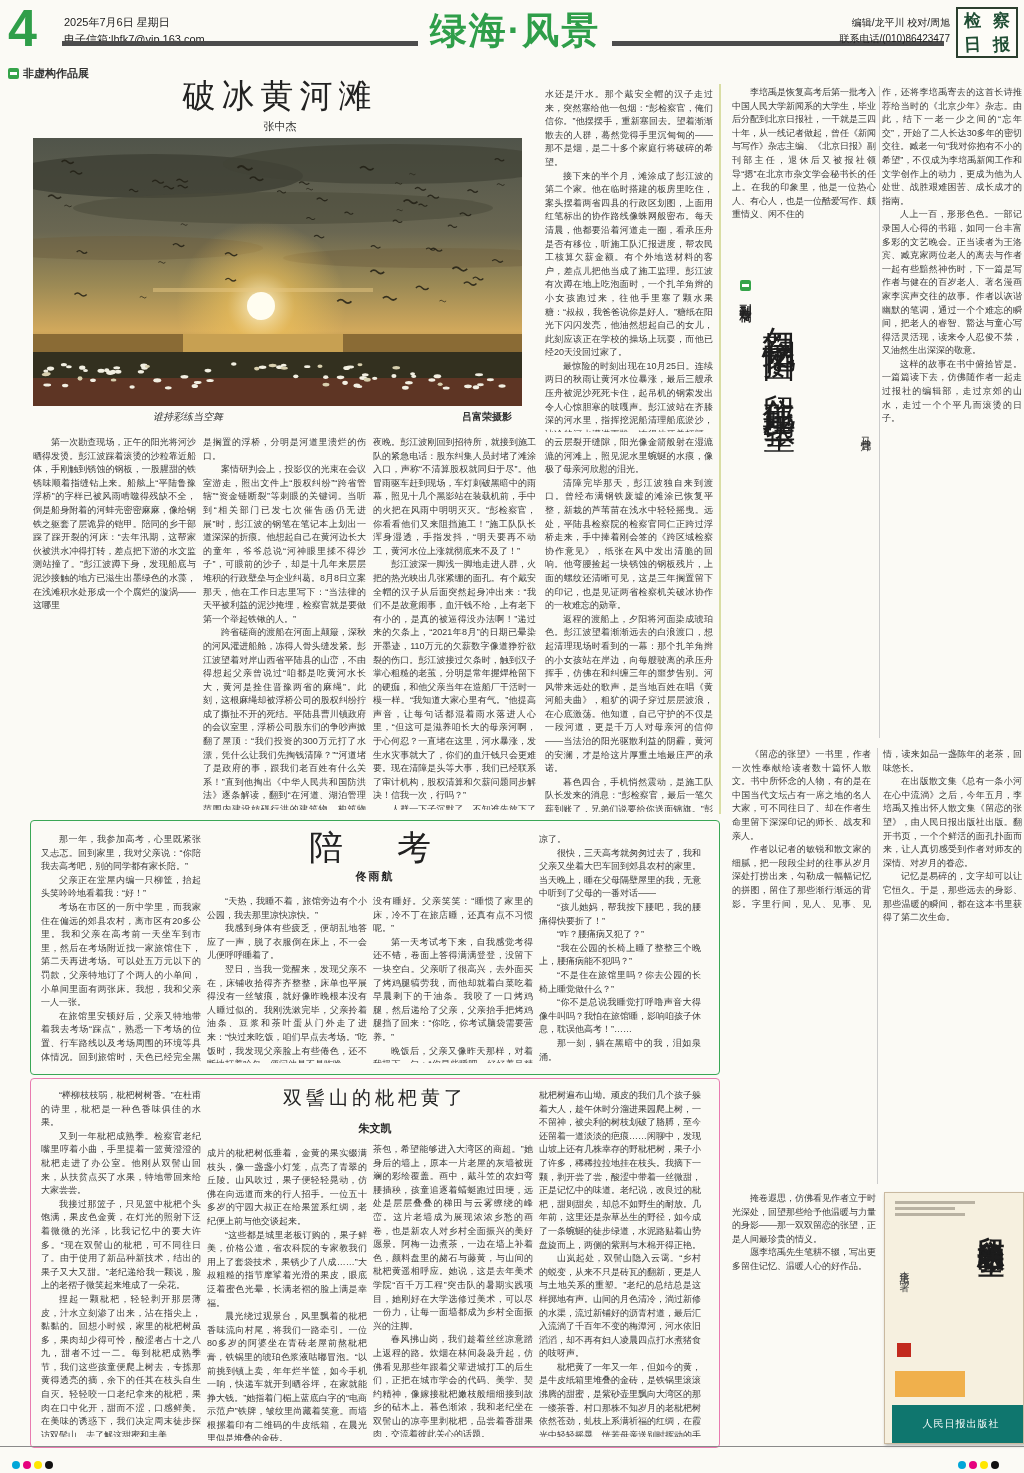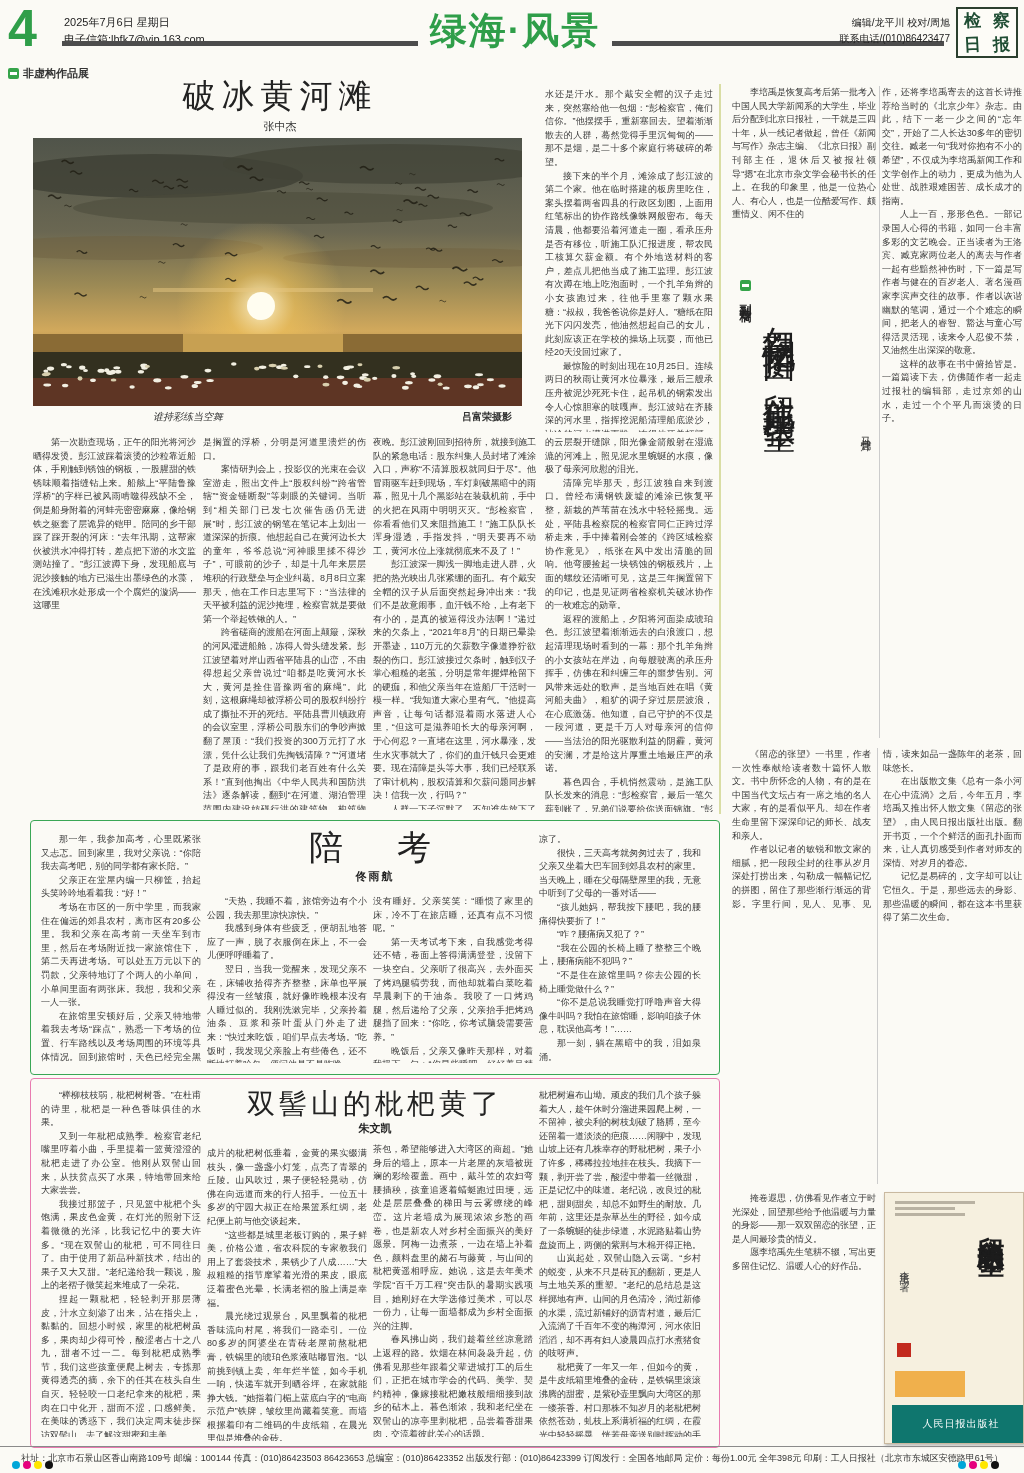--- a/index.html
+++ b/index.html
@@ -36,21 +36,21 @@
   .capt .ccredit{position:absolute;right:10px;font-weight:bold;}
   .vdiv{position:absolute;left:719px;top:84px;width:2px;height:730px;background:#d9dda4;}
   
   .box{position:absolute;border-radius:4px;}
   .a2-box{left:30px;top:820px;width:688px;height:253px;border:1.5px solid #3aa655;}
   .a3-box{left:30px;top:1078px;width:688px;height:368px;border:1.5px solid #e87bb0;}
   .boxtitle{position:absolute;left:170px;width:348px;text-align:center;
             font-family:"Liberation Serif",serif;color:#222;}
   .a2-t{top:4px;font-size:34px;letter-spacing:10px;}
   .a2-a{top:48px;font-size:11px;letter-spacing:2px;font-family:"Liberation Sans",sans-serif;font-weight:bold;}
-  .a3-t{top:6px;font-size:28px;letter-spacing:4px;}
+  .a3-t{top:6px;font-size:19px;letter-spacing:4px;}
   .a3-a{top:42px;font-size:11px;font-family:"Liberation Sans",sans-serif;font-weight:bold;}
   
   .rev-rule{position:absolute;left:879px;top:86px;width:1px;height:652px;background:#ccc;}
   .rev-label{position:absolute;left:735px;top:280px;width:20px;display:flex;flex-direction:column;align-items:center;gap:3px;}
   .rev-label .txt{writing-mode:vertical-rl;font-size:12px;font-weight:bold;letter-spacing:2px;color:#222;}
   .vtitle{position:absolute;left:756px;top:300px;height:450px;writing-mode:vertical-rl;
           font-size:33px;letter-spacing:5px;color:#1d1d1d;font-family:"Liberation Serif",serif;}
   .vauthor{position:absolute;left:858px;top:428px;writing-mode:vertical-rl;font-size:11px;letter-spacing:2px;color:#333;}
   .colCD{position:absolute;left:732px;top:748px;width:290px;height:436px;overflow:hidden;
          column-count:2;column-gap:12px;column-rule:1px solid #ccc;
@@ -396,21 +396,21 @@
 
   <div class="rev-label">
     <span class="labicon"></span>
     <span class="txt">副刊专稿</span>
   </div>
   <div class="vtitle">勾勒记忆拼图，留住那些张望</div>
   <div class="vauthor">马誉炜</div>
 
   <div class="colCD">
     <div>
-        <p>《留恋的张望》一书里，作者一次性奉献给读者数十篇怀人散文。书中所怀念的人物，有的是在中国当代文坛占有一席之地的名人大家，有的是看似平凡、却在作者生命里留下深深印记的师长、战友和亲人。</p>
+        <p>《留恋的张望》一书里，作者一次性奉献给读者数十篇怀人散文。书中所怀念的人物，有的是在中国当代文坛占有一席之地的名人大家，可不同往日了、却在作者生命里留下深深印记的师长、战友和亲人。</p>
         <p>作者以记者的敏锐和散文家的细腻，把一段段尘封的往事从岁月深处打捞出来，勾勒成一幅幅记忆的拼图，留住了那些渐行渐远的背影。字里行间，见人、见事、见情，读来如品一盏陈年的老茶，回味悠长。</p>
       </div>
     <div>
         <p>在出版散文集《总有一条小河在心中流淌》之后，今年五月，李培禹又推出怀人散文集《留恋的张望》，由人民日报出版社出版。翻开书页，一个个鲜活的面孔扑面而来，让人真切感受到作者对师友的深情、对岁月的眷恋。</p>
         <p>记忆是易碎的，文字却可以让它恒久。于是，那些远去的身影、那些温暖的瞬间，都在这本书里获得了第二次生命。</p>
       </div>
   </div>
 
   <div class="col" style="left:732px;top:1192px;width:144px;height:248px;">
     <div>
@@ -426,21 +426,20 @@
         <div style="width:70px;"></div>
       </div>
     <div class="btitle">留恋的张望</div>
     <div class="bauthor">李培禹 著</div>
     <div class="seal"></div>
     <div class="blurb"></div>
     <div class="bband">人民日报出版社</div>
   </div>
 
   <div class="f-rule"></div>
-  <div class="f-text">社址：北京市石景山区香山南路109号  邮编：100144  传真：(010)86423503 86423653  总编室：(010)86423352  出版发行部：(010)86423399  订阅发行：全国各地邮局  定价：每份1.00元  全年398元  印刷：工人日报社（北京市东城区安德路甲61号）</div>
   <div class="cmyk" style="left:12px;">
     <i style="background:#00a6d8"></i>
       <i style="background:#e6007e"></i>
       <i style="background:#ffe600"></i>
       <i style="background:#111"></i>
   </div>
   <div class="cmyk" style="left:958px;">
     <i style="background:#00a6d8"></i>
       <i style="background:#e6007e"></i>
       <i style="background:#ffe600"></i>

